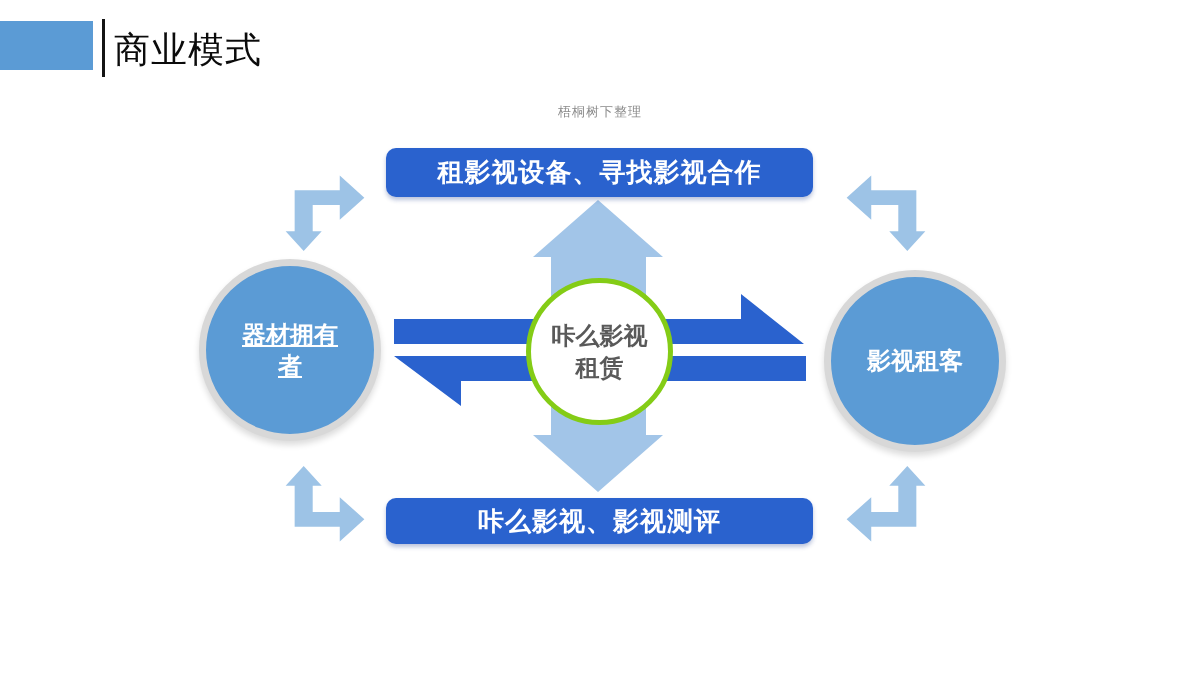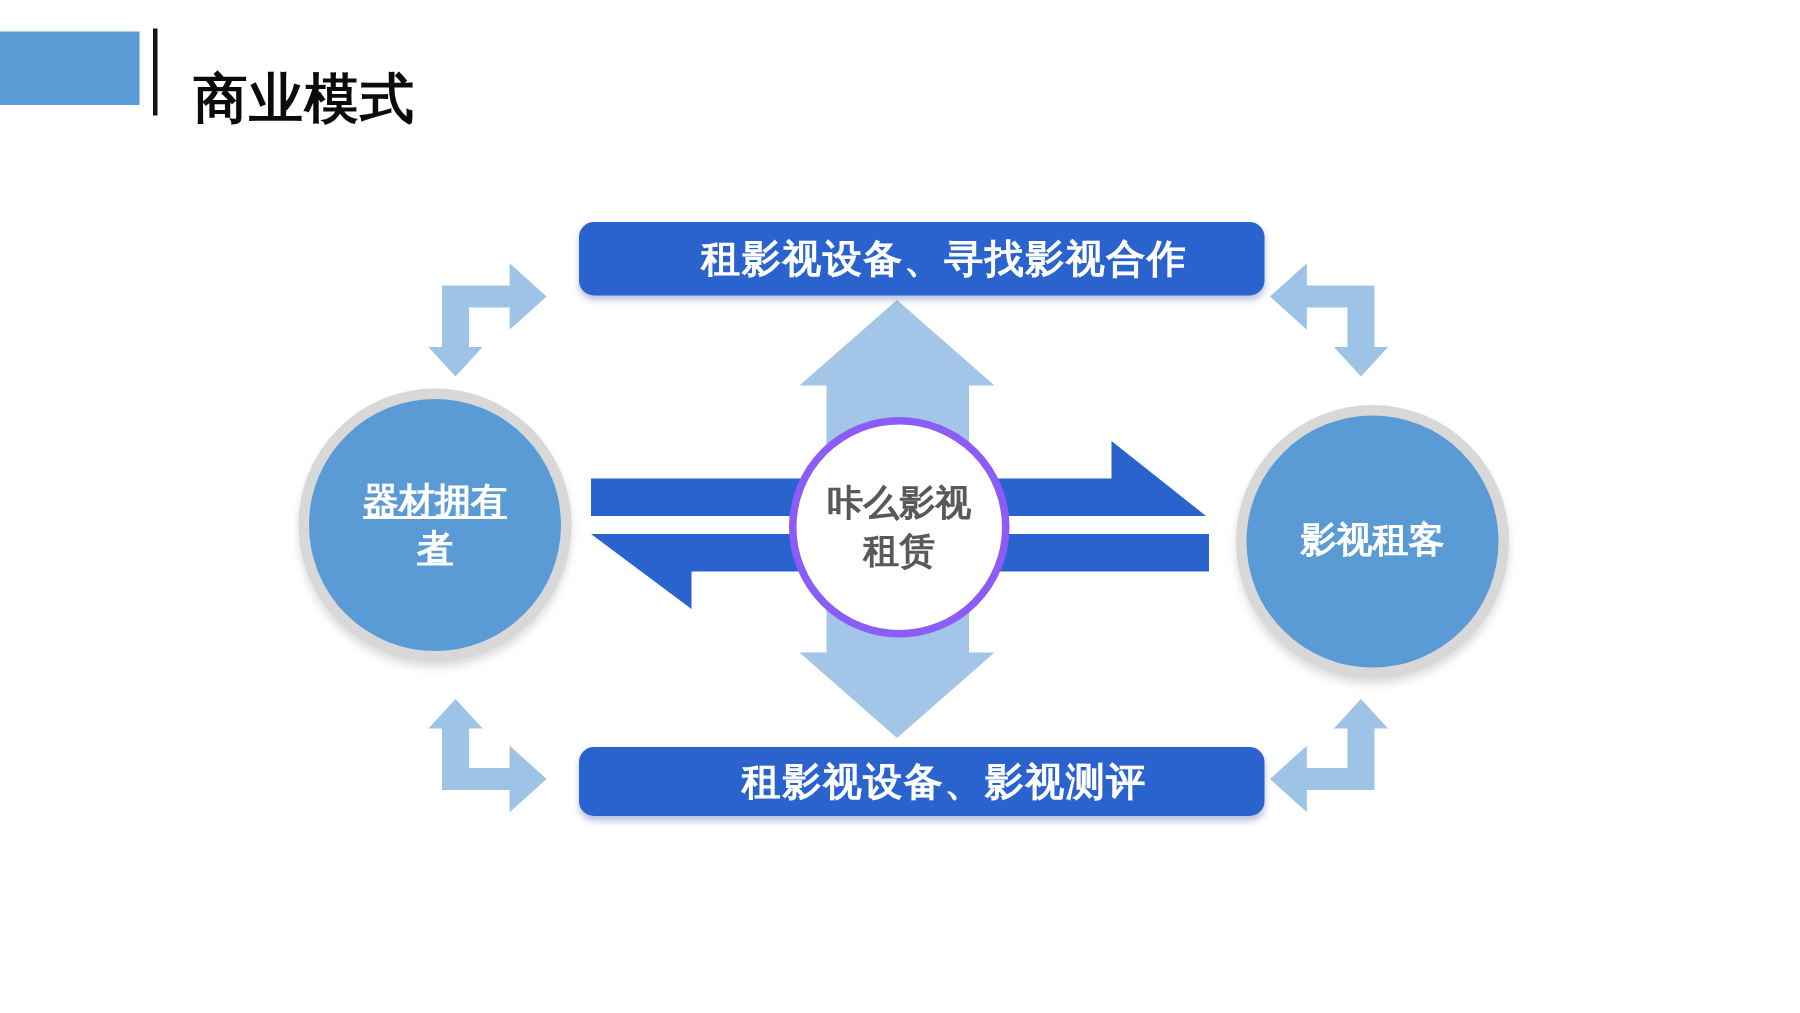--- a/index.html
+++ b/index.html
@@ -13,42 +13,41 @@
   
   .accent-rect{
     position:absolute;left:0;top:21px;width:93px;height:49px;
     background:#5B9BD5;
   }
   .title-vline{
     position:absolute;left:102px;top:19px;width:3px;height:58px;
     background:#141414;
   }
   .page-title{
-    position:absolute;left:114px;top:42px;
-    font-size:36px;font-weight:700;color:#0b0b0b;
-    letter-spacing:1px;white-space:nowrap;margin-left:15px;
+    position:absolute;left:114px;top:26px;
+    font-size:36px;font-weight:400;color:#0b0b0b;
+    letter-spacing:1px;white-space:nowrap;
   }
   
   .credit{
     position:absolute;left:0;right:0;top:103px;
     text-align:center;
     font-family:"DejaVu Serif", serif;
     font-size:13px;color:#8a8a8a;letter-spacing:1px;
   }
   
   .bar{
     position:absolute;left:386px;width:427px;
     background:#2A62CE;
     border-radius:10px;
     color:#ffffff;font-weight:700;font-size:26px;
     display:flex;align-items:center;justify-content:center;
     letter-spacing:1px;
     box-shadow:0 3px 4px rgba(25,55,140,0.30);
     z-index:4;
-    padding-left:30px;
   }
   .bar-top{top:148px;height:49px;}
   .bar-bottom{top:498px;height:46px;}
   
   .node-circle{
     position:absolute;width:182px;height:182px;
     box-sizing:border-box;
     border-radius:50%;
     background:#5B9BD5;
     border:7px solid #D8D8D8;
@@ -57,21 +56,21 @@
     color:#ffffff;font-weight:700;font-size:24px;line-height:1.3;
     box-shadow:0 4px 6px rgba(0,0,0,0.14);
     z-index:4;
   }
   .node-left{left:199px;top:259px;text-decoration:underline;}
   .node-right{left:824px;top:270px;}
   .center-circle{
     position:absolute;left:526px;top:278px;width:147px;height:147px;
     box-sizing:border-box;border-radius:50%;
     background:#ffffff;
-    border:5px solid #8b5cf6;
+    border:5px solid #84cc16;
     display:flex;align-items:center;justify-content:center;
     text-align:center;
     color:#595959;font-weight:700;font-size:24px;line-height:1.3;
     z-index:6;
   }
   
   .v-arrow{position:absolute;left:525px;top:198px;z-index:1;}
   .h-arrows{position:absolute;left:390px;top:290px;z-index:5;}
   .corner{position:absolute;width:82px;height:82px;z-index:2;}
   .corner-tl{left:284px;top:169px;}
@@ -81,20 +80,21 @@
 </style>
 </head>
 <body>
 
 <div class="slide">
 
   <div class="accent-rect"></div>
   <div class="title-vline"></div>
   <div class="page-title">商业模式</div>
 
+  <div class="credit">梧桐树下整理</div>
 
   <svg class="v-arrow" width="147" height="296" viewBox="0 0 147 296">
     <polygon points="73,2 138,59 121,59 121,237 138,237 73,294 8,237 26,237 26,59 8,59" fill="#A2C5E8"></polygon>
   </svg>
 
   <svg class="corner corner-tl" viewBox="0 0 100 100">
     <polygon points="13,26 68,26 68,8 98,35 68,62 68,44 35,44 35,76 46,76 24,100 2,76 13,76" fill="#9DC3E6"></polygon>
   </svg>
   <svg class="corner corner-tr" viewBox="0 0 100 100">
     <polygon points="13,26 68,26 68,8 98,35 68,62 68,44 35,44 35,76 46,76 24,100 2,76 13,76" fill="#9DC3E6"></polygon>
@@ -108,21 +108,21 @@
 
   <svg class="h-arrows" width="420" height="120" viewBox="0 0 420 120">
     <polygon points="4,29 351,29 351,4 414,54 4,54" fill="#2A62CE"></polygon>
     <polygon points="416,91 71,91 71,116 4,66 416,66" fill="#2A62CE"></polygon>
   </svg>
 
   <div class="bar bar-top">
     <span>租影视设备、寻找影视合作</span>
   </div>
   <div class="bar bar-bottom">
-    <span>租影视设备、影视测评</span>
+    <span>咔么影视、影视测评</span>
   </div>
 
   <div class="node-circle node-left">
     <div>
       <div>器材拥有</div>
       <div>者</div>
     </div>
   </div>
   <div class="node-circle node-right">
     <span>影视租客</span>

